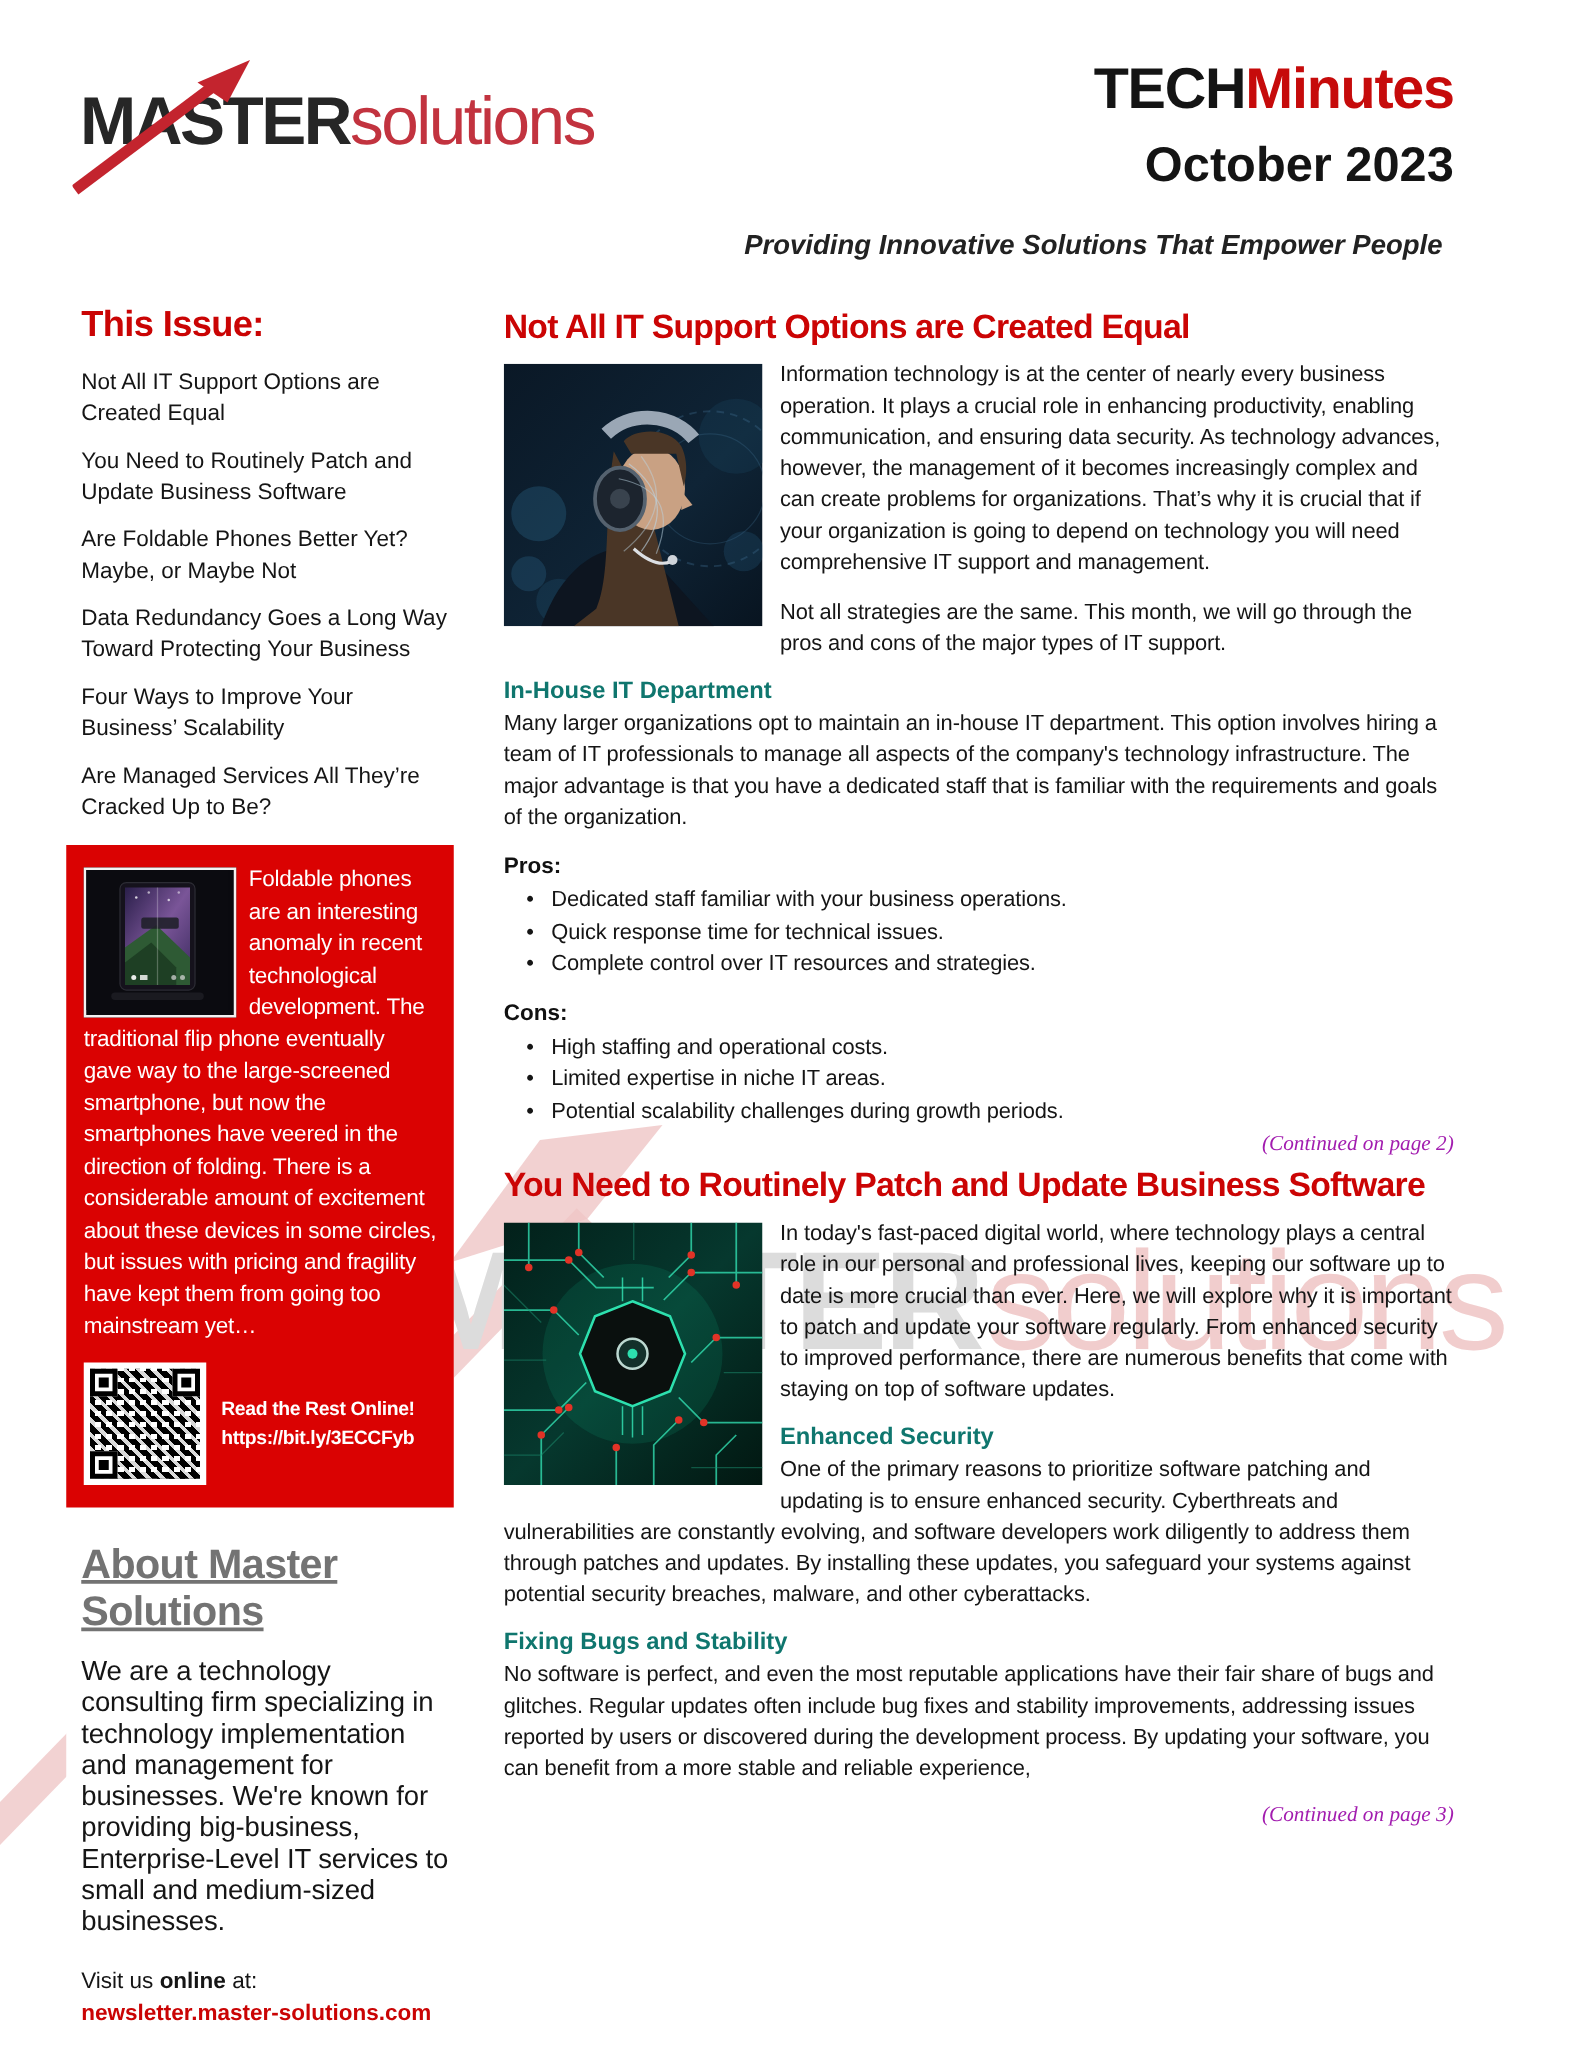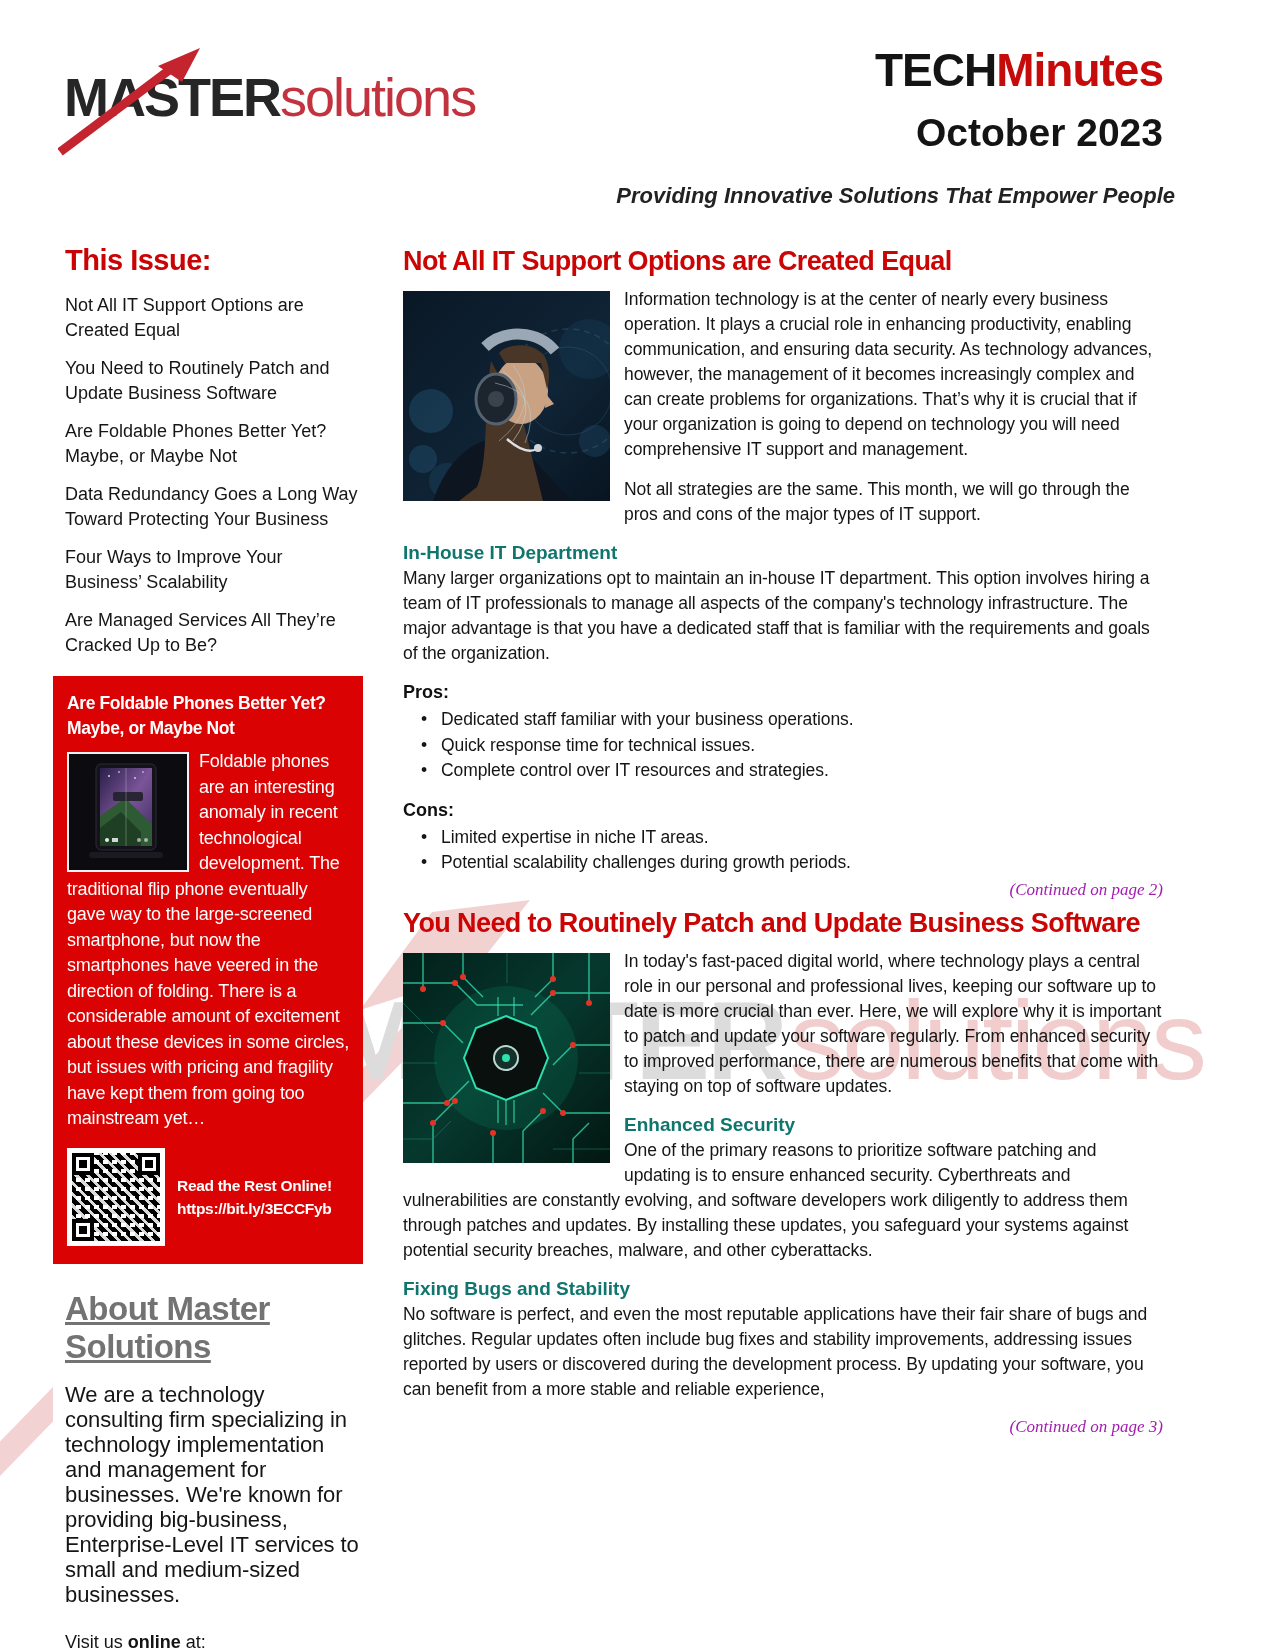--- a/index.html
+++ b/index.html
@@ -20,21 +20,21 @@
   .logo-text{position:absolute;left:6px;top:22px;font-size:54px;line-height:1;letter-spacing:-2px;white-space:nowrap;}
   .logo-master{font-weight:800;color:#262626;}
   .logo-solutions{font-weight:300;color:#c2333f;}
   .logo-arrow{position:absolute;left:0;top:0;}
 
   .masthead{position:absolute;right:112px;top:44px;text-align:right;z-index:3;}
   .masthead-title{font-size:46px;line-height:1.15;letter-spacing:-1px;white-space:nowrap;}
   .mast-tech{font-weight:800;color:#141414;}
   .mast-minutes{font-weight:600;color:#c60b0b;}
   .issue-date{font-size:39px;font-weight:800;color:#141414;margin-top:14px;}
-  .tagline{position:absolute;right:100px;top:183px;z-index:3;font-style:italic;font-weight:bold;font-size:22px;color:#222;}
+  .tagline{position:absolute;right:121px;top:183px;z-index:3;font-style:italic;font-weight:bold;font-size:22px;color:#222;}
 
   
   .sidebar{position:absolute;left:53px;top:244px;width:310px;z-index:2;background:#fff;}
   .sidebar-pad{padding-left:12px;}
   .this-issue-title{color:#ca0404;font-size:29px;font-weight:800;letter-spacing:-0.5px;margin:0 0 16px 0;}
   .issue-item{font-size:18px;line-height:25px;margin-bottom:13px;color:#151515;}
 
   .feature-box{background:#da0202;color:#fff;margin-top:18px;padding:15px 14px 18px 14px;}
   .feature-title{font-weight:800;font-size:17.5px;letter-spacing:-0.4px;line-height:25px;margin-bottom:8px;}
   .feature-photo{float:left;width:118px;height:116px;border:2px solid #f2f2f2;margin:3px 10px 2px 0;background:#0a0a0f;}
@@ -108,24 +108,20 @@
     <div class="this-issue-title">This Issue:</div>
     <div class="issue-item">Not All IT Support Options are Created Equal</div>
     <div class="issue-item">You Need to Routinely Patch and Update Business Software</div>
     <div class="issue-item">Are Foldable Phones Better Yet? Maybe, or Maybe Not</div>
     <div class="issue-item">Data Redundancy Goes a Long Way Toward Protecting Your Business</div>
     <div class="issue-item">Four Ways to Improve Your Business’ Scalability</div>
     <div class="issue-item">Are Managed Services All They’re Cracked Up to Be?</div>
   </div>
 
   <div class="feature-box">
-    <div class="feature-title">
-      <div>Are Foldable Phones Better Yet?</div>
-      <div>Maybe, or Maybe Not</div>
-    </div>
     <div class="feature-body">
       <div class="feature-photo">
         <svg width="114" height="112" viewBox="0 0 114 112">
           <rect width="114" height="112" fill="#0b0b10"></rect>
           <defs>
             <linearGradient id="sky" x1="0" y1="0" x2="1" y2="1">
               <stop offset="0" stop-color="#2a1f4a"></stop>
                 <stop offset="0.5" stop-color="#7a5598"></stop>
                 <stop offset="1" stop-color="#3a2a5e"></stop>
             </linearGradient>
@@ -214,20 +210,21 @@
     <div class="subhead">In-House IT Department</div>
     <p>Many larger organizations opt to maintain an in-house IT department. This option involves hiring a team of IT professionals to manage all aspects of the company's technology infrastructure. The major advantage is that you have a dedicated staff that is familiar with the requirements and goals of the organization.</p>
     <div class="list-label">Pros:</div>
     <ul>
       <li>Dedicated staff familiar with your business operations.</li>
       <li>Quick response time for technical issues.</li>
       <li>Complete control over IT resources and strategies.</li>
     </ul>
     <div class="list-label">Cons:</div>
     <ul>
+      <li>High staffing and operational costs.</li>
       <li>Limited expertise in niche IT areas.</li>
       <li>Potential scalability challenges during growth periods.</li>
     </ul>
     <div class="continued">(Continued on page 2)</div>
   </div>
 
   <div class="article-2">
     <div class="article-title">You Need to Routinely Patch and Update Business Software</div>
     <div class="photo">
       <svg width="207" height="210" viewBox="0 0 207 210">

